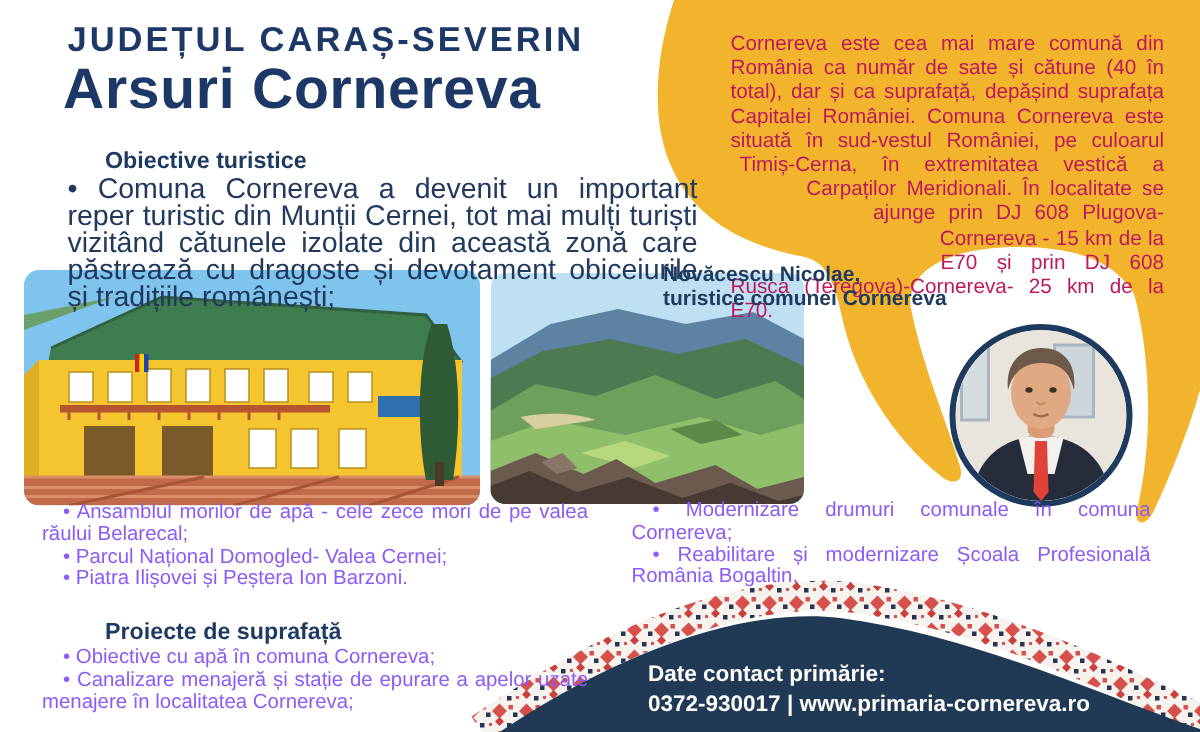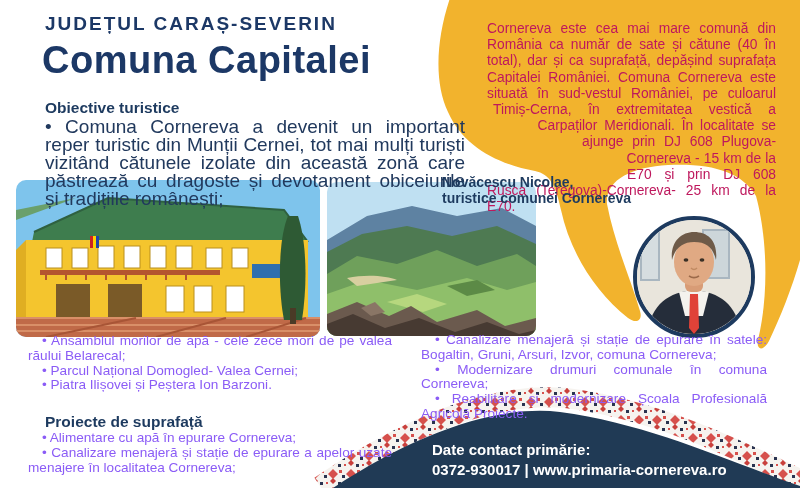--- a/index.html
+++ b/index.html
@@ -2,23 +2,23 @@
 <html><head>
 <meta charset="utf-8">
 <style>
   html,body{margin:0;padding:0;}
   .page{
     position:relative;width:800px;height:488px;background:#ffffff;overflow:hidden;
     font-family:"Liberation Sans","DejaVu Sans",sans-serif;color:#21395d;
   }
   .bg-svg{position:absolute;left:0;top:0;z-index:0;}
   .txt{position:absolute;z-index:3;}
-  .county{left:45px;top:13px;font-size:19px;font-weight:800;letter-spacing:2px;color:#1c3866;}
+  .county{left:45px;top:13px;font-size:23px;font-weight:800;letter-spacing:2px;color:#1c3866;}
   .maintitle{left:42px;top:39px;font-size:38px;font-weight:800;letter-spacing:.5px;color:#1c3866;}
-  .h-sec{font-size:15.5px;font-weight:800;color:#1d3a5f;}
+  .h-sec{font-size:15.5px;font-weight:800;color:#1d3a5f;margin-left:25px;}
   .tour-head{left:45px;top:99px;}
   .tour-intro{left:45px;top:118px;width:420px;font-size:19px;line-height:18px;text-align:justify;}
   .intro-right{left:487px;top:21px;width:289px;font-size:13.8px;line-height:16.2px;text-align:justify;color:#be185d;}
   .intro-shape{float:left;width:140px;height:146px;shape-outside:polygon(0px 0px,0px 146px,140px 146px,0px 95px);}
   .mayor{right:38px;top:175px;width:320px;text-align:left;font-size:14px;line-height:15.5px;font-weight:800;color:#1d3a5f;}
   .photo{position:absolute;z-index:2;border-radius:10px;overflow:hidden;}
   .photo1{left:16px;top:180px;width:304px;height:157px;}
   .photo2{left:327px;top:182px;width:209px;height:154px;}
   .portrait{position:absolute;z-index:2;left:633px;top:216px;width:122px;height:122px;border-radius:50%;
     border:4px solid #1d3a5f;overflow:hidden;box-sizing:border-box;background:#e8e4dc;}
@@ -64,21 +64,21 @@
          C 756,350 763,352 769,341
          C 780,318 792,288 800,260
          L 800,-2 Z" fill="#F2B32D"></path>
 
     <path d="M 320,486 C 420,418 500,392 566,398 C 660,410 742,452 806,482" fill="none" stroke="url(#emb)" stroke-width="20"></path>
 
     <path d="M 330,490 C 420,430 500,405 560,412 C 650,424 730,462 800,486 L 800,490 Z" fill="#203A55"></path>
   </svg>
 
   <div class="txt county">JUDEȚUL CARAȘ-SEVERIN</div>
-  <div class="txt maintitle">Comuna Capitalei</div>
+  <div class="txt maintitle">Arsuri Cornereva</div>
 
   <div class="txt h-sec tour-head">Obiective turistice</div>
   <div class="txt tour-intro">• Comuna Cornereva a devenit un important reper turistic din Munții Cernei, tot mai mulți turiști vizitând cătunele izolate din această zonă care păstrează cu dragoste și devotament obiceiurile și tradițiile românești;</div>
 
   <div class="txt intro-right"><span class="intro-shape"></span><span>Cornereva este cea mai mare comună din România ca număr de sate și cătune (40 în total), dar și ca suprafață, depășind suprafața Capitalei României. Comuna Cornereva este situată în sud-vestul României, pe culoarul Timiș-Cerna, în extremitatea vestică a Carpaților Meridionali. În localitate se ajunge prin DJ 608 Plugova-Cornereva - 15 km de la E70 și prin DJ 608 Rusca (Teregova)-Cornereva- 25 km de la E70.</span></div>
 
   <div class="txt mayor">
     <div>Novăcescu Nicolae,</div>
     <div>turistice comunei Cornereva</div>
   </div>
@@ -183,28 +183,27 @@
   </div>
 
   <div class="txt blist list-left">
     <p>• Ansamblul morilor de apă - cele zece mori de pe valea răului Belarecal;</p>
     <p>• Parcul Național Domogled- Valea Cernei;</p>
     <p>• Piatra Ilișovei și Peștera Ion Barzoni.</p>
   </div>
 
   <div class="txt h-sec inv-head">Proiecte de suprafață</div>
   <div class="txt blist list-inv">
-    <p>• Alimentare cu apă în epurare Cornereva;</p>
+    <p>• Obiective cu apă în comuna Cornereva;</p>
     <p>• Canalizare menajeră și stație de epurare a apelor uzate menajere în localitatea Cornereva;</p>
   </div>
 
   <div class="txt blist list-right">
-    <p>• Canalizare menajeră și stație de epurare în satele: Bogaltin, Gruni, Arsuri, Izvor, comuna Cornereva;</p>
     <p>• Modernizare drumuri comunale în comuna Cornereva;</p>
-    <p>• Reabilitare și modernizare Școala Profesională Agricolă Proiecte.</p>
+    <p>• Reabilitare și modernizare Școala Profesională România Bogaltin.</p>
   </div>
 
   <div class="txt contact">
     <p class="c1">Date contact primărie:</p>
     <p class="c2">0372-930017 | www.primaria-cornereva.ro</p>
   </div>
 
 </div>
 
 </body></html>

